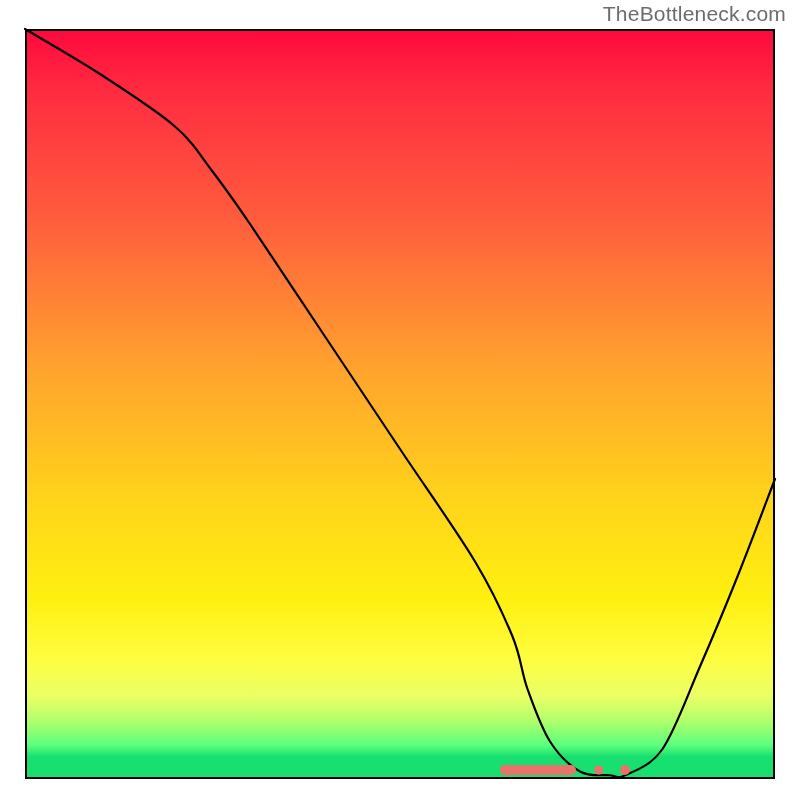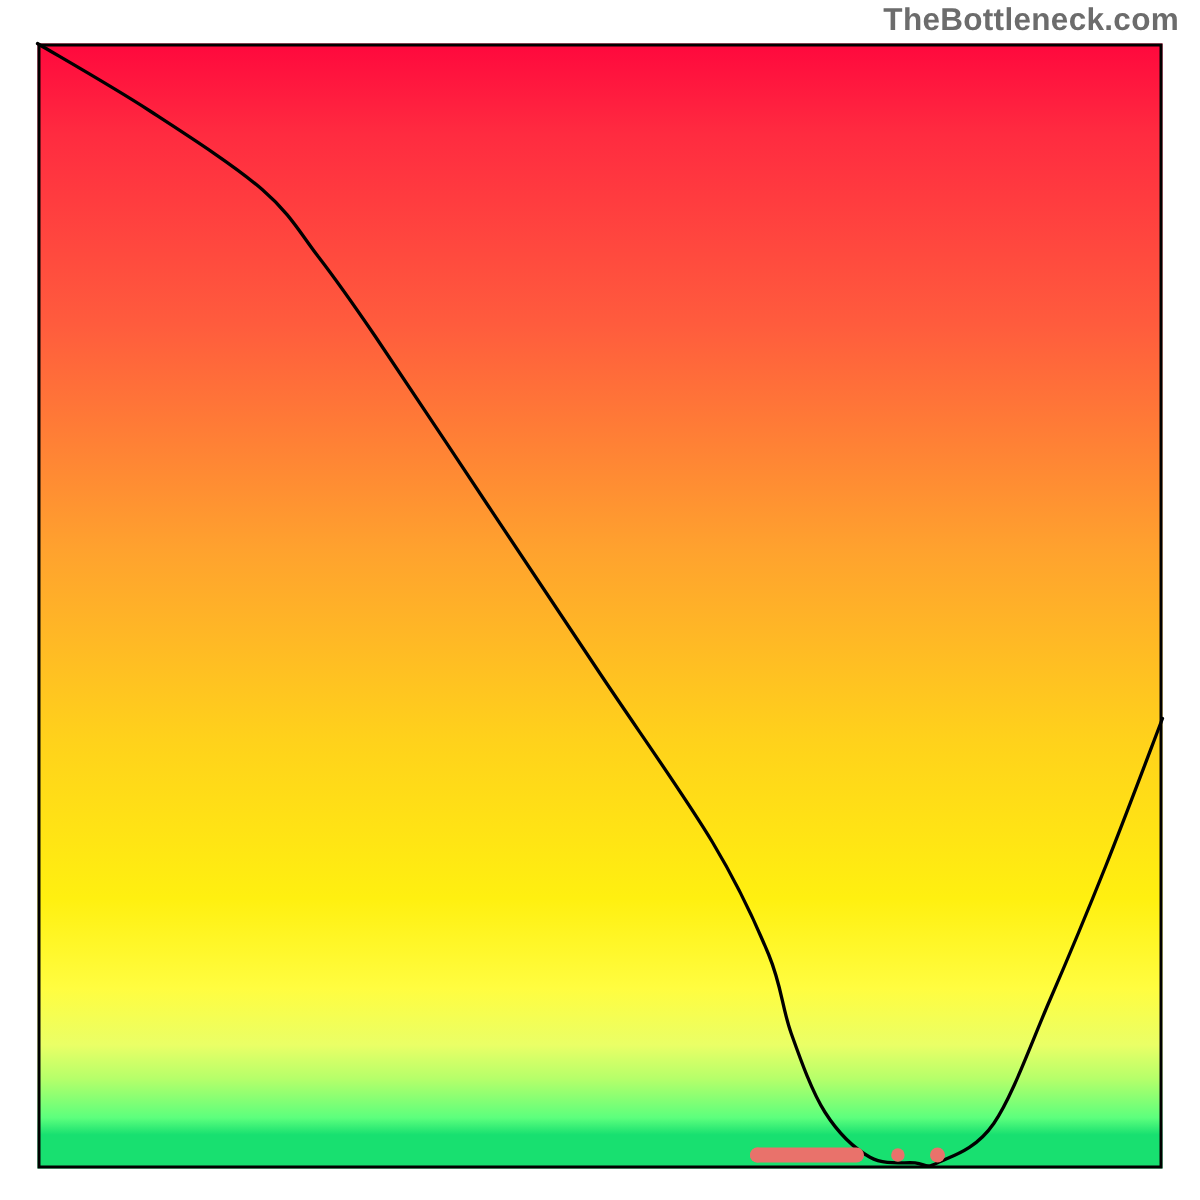--- a/index.html
+++ b/index.html
@@ -9,21 +9,21 @@
     height: 800px;
     background: #fff;
     font-family: Arial, Helvetica, sans-serif;
     position: relative;
   }
   .attribution {
     position: absolute;
     top: 2px;
     right: 14px;
     font-size: 21px;
-    font-weight: 700;
+    font-weight: 400;
     color: #6c6c6c;
     letter-spacing: 0.2px;
   }
   .plot-area {
     position: absolute;
     left: 25px;
     top: 29px;
     width: 750px;
     height: 750px;
   }

